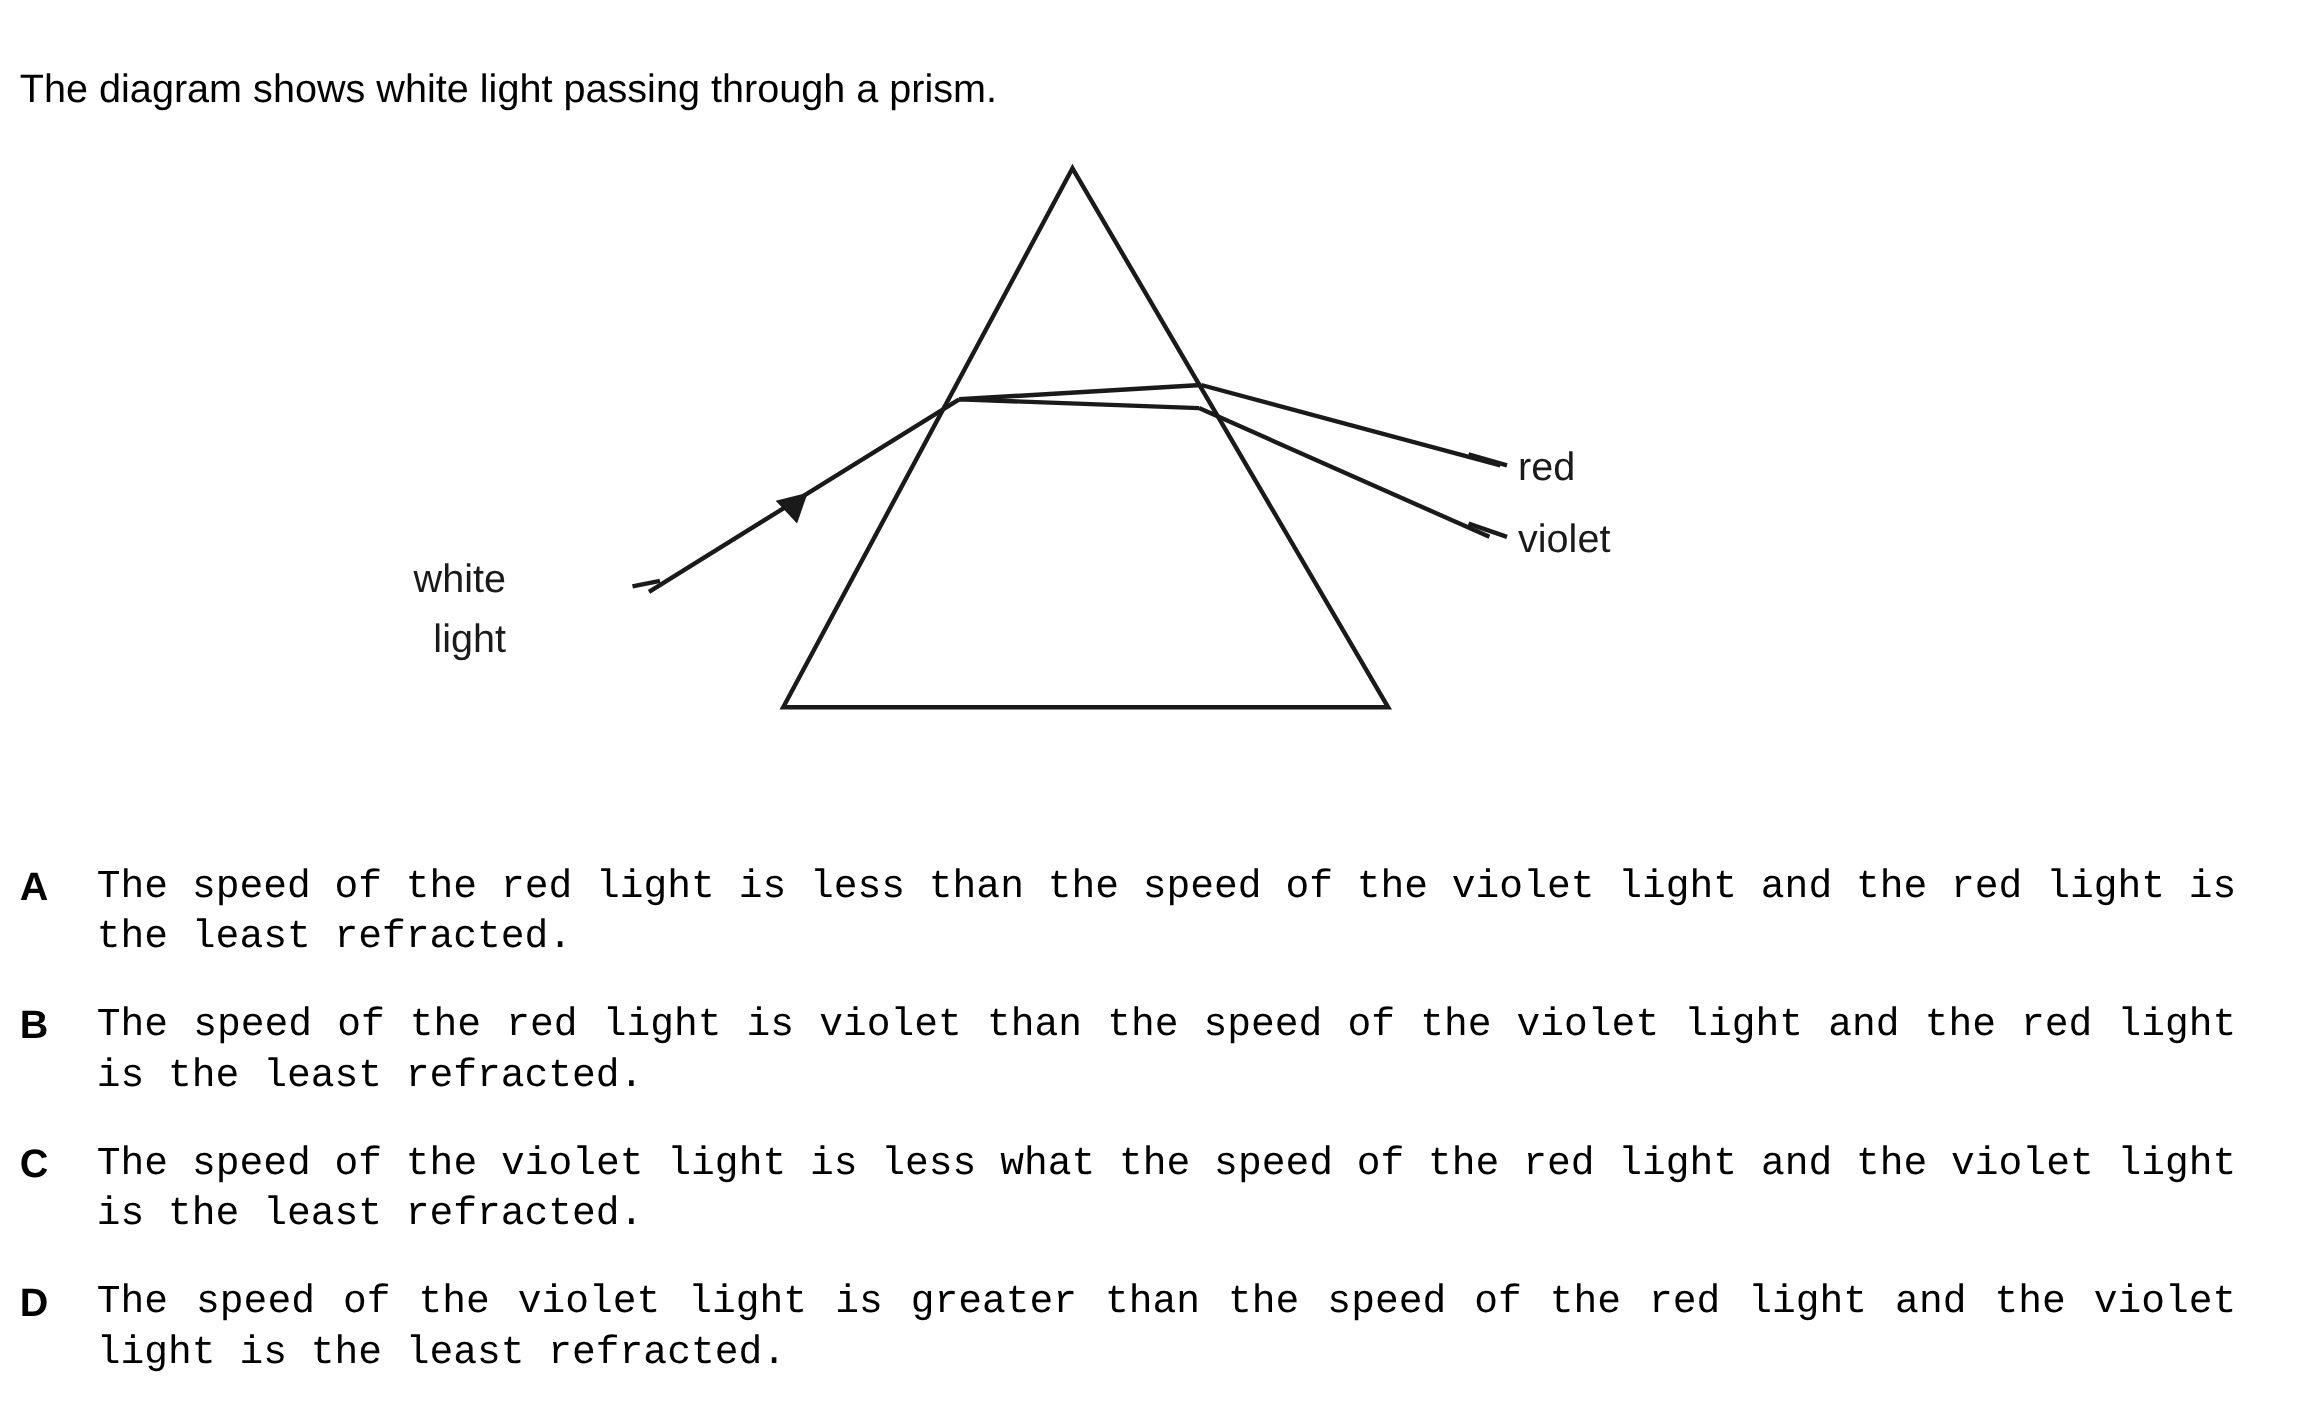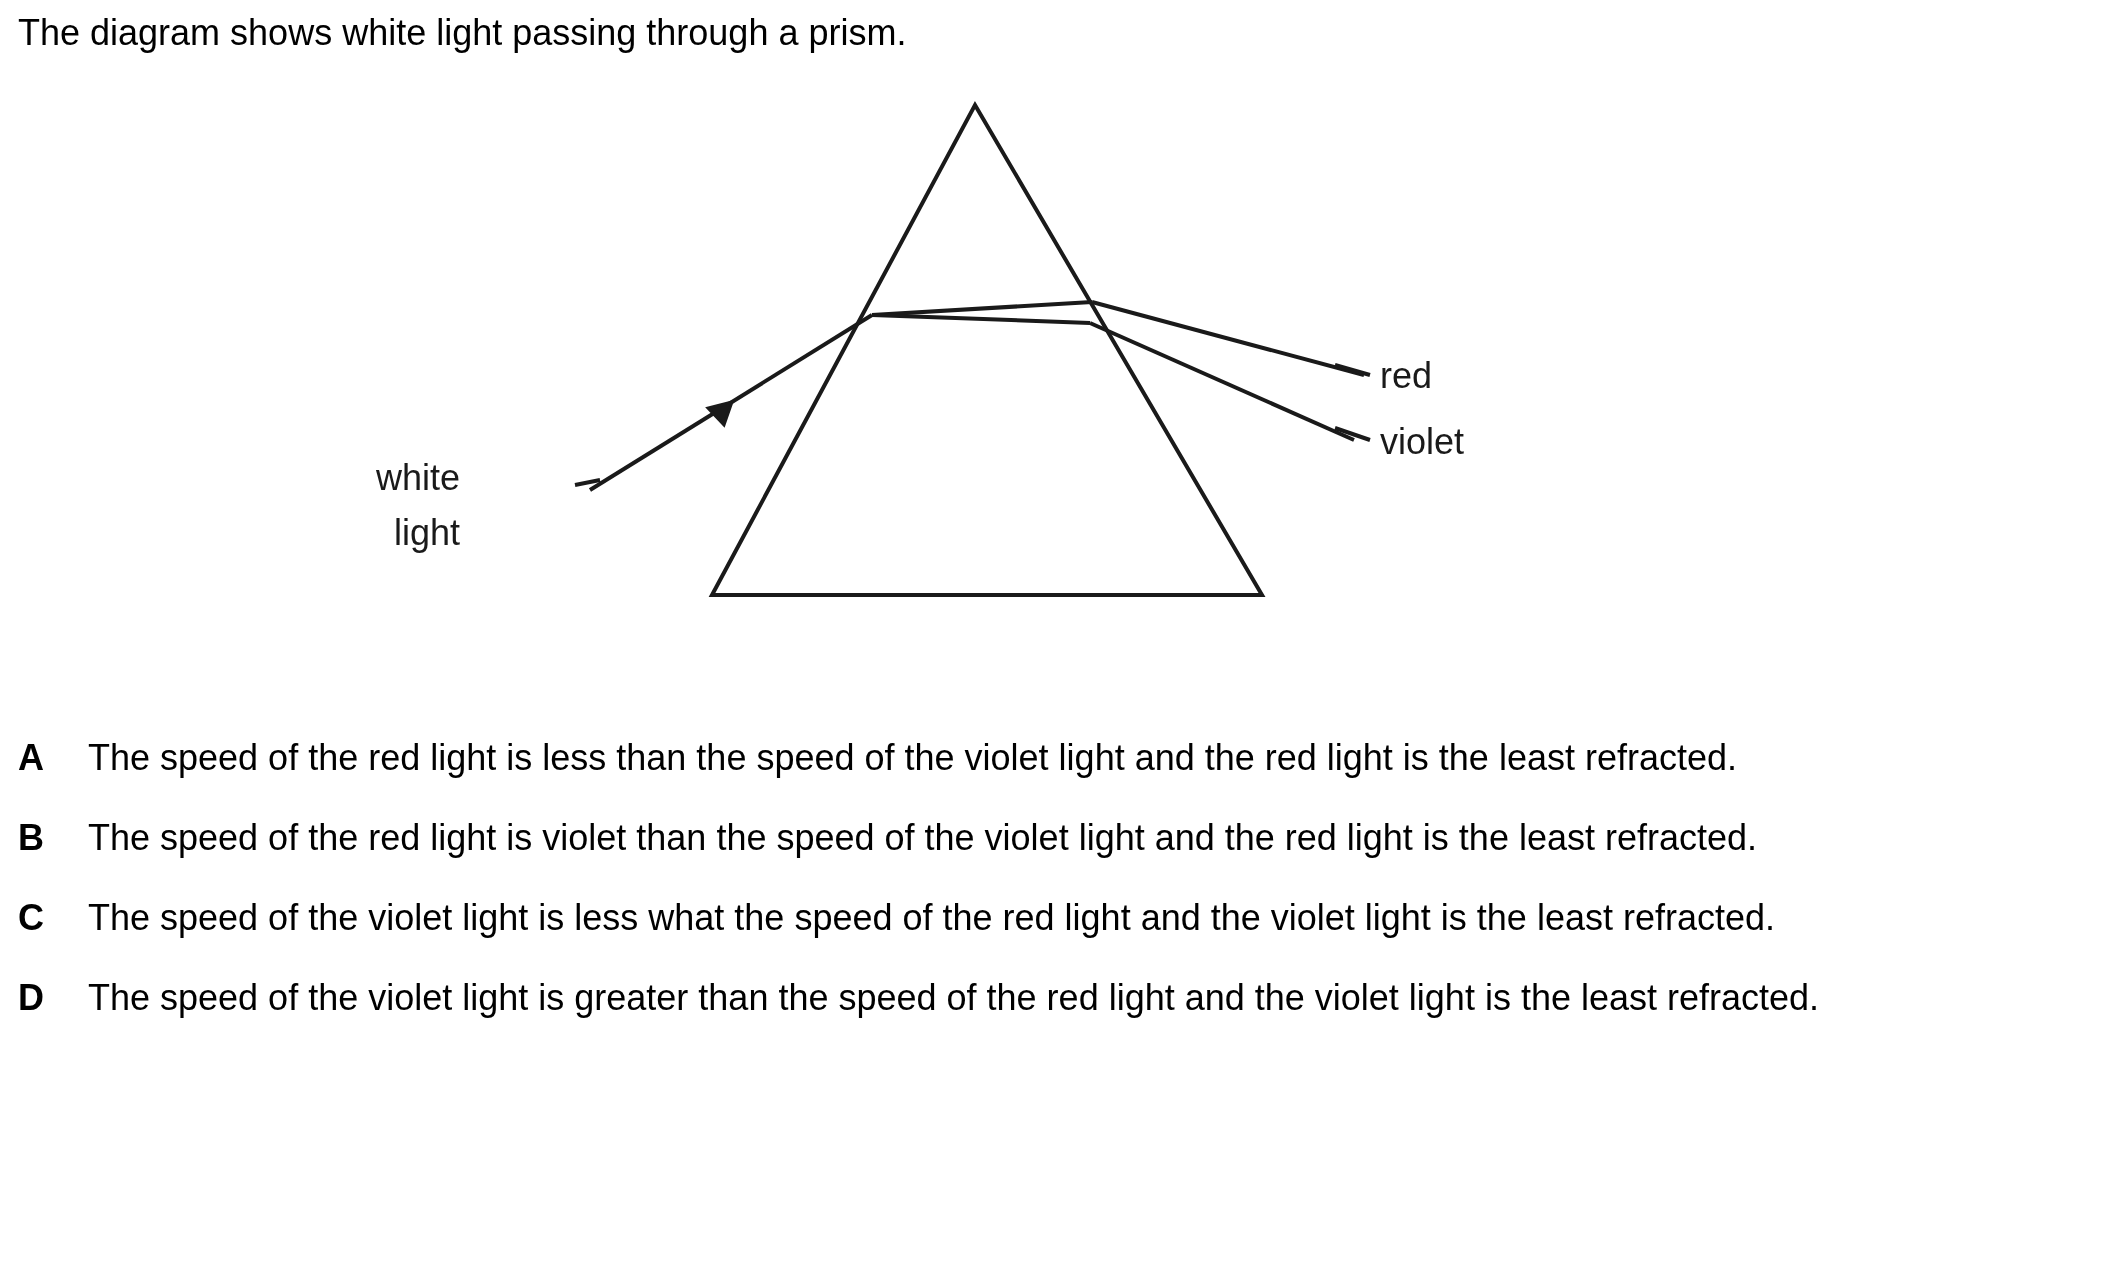--- a/index.html
+++ b/index.html
@@ -13,20 +13,21 @@
     font-family: "Liberation Sans", sans-serif;
     color: #000000;
     overflow: hidden;
   }
   .page {
     position: relative;
     width: 2101px;
     height: 1140px;
     box-sizing: border-box;
     padding: 0;
+    margin-top: 48px;
   }
   .intro {
     position: absolute;
     left: 18px;
     top: 10px;
     font-size: 36px;
     line-height: 46px;
     white-space: nowrap;
   }
   .figure {
@@ -65,20 +66,21 @@
     width: 70px;
     flex: 0 0 70px;
   }
   .option-text {
     font-size: 36px;
     line-height: 46px;
     text-align: justify;
     width: 1945px;
     flex: 0 0 1945px;
     hyphens: none;
+    font-family: Liberation Mono, monospace;
   }
   .label-text {
     font-family: "Liberation Sans", sans-serif;
     font-size: 36px;
     fill: #1a1a1a;
   }
 </style>
 </head>
 <body>
 

